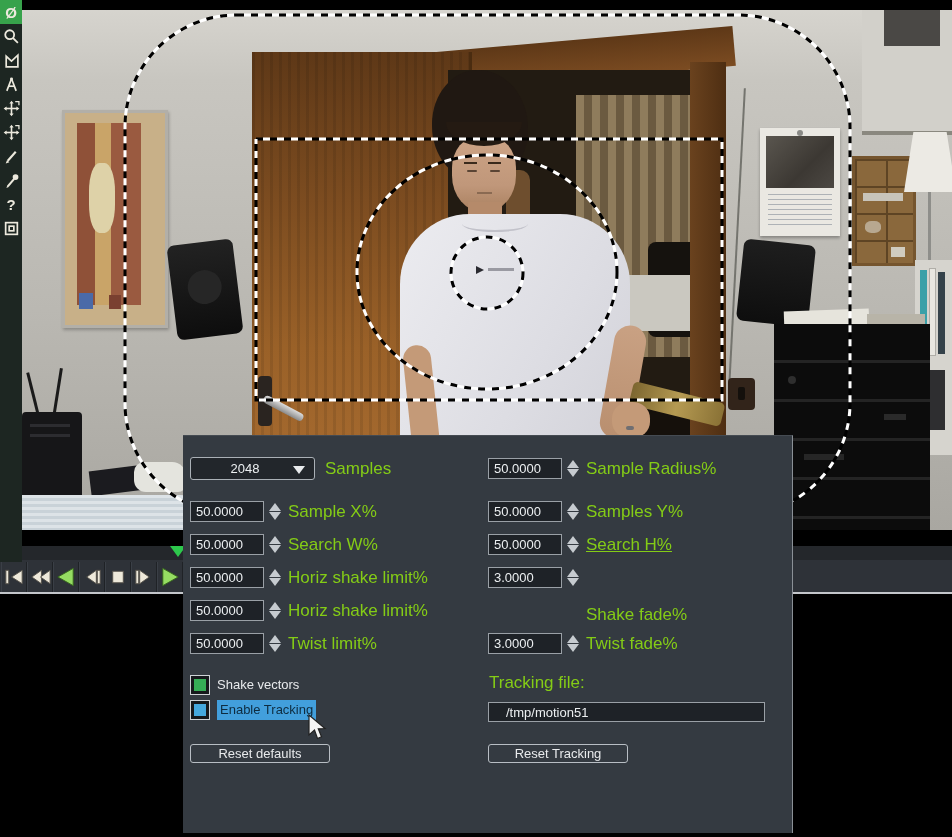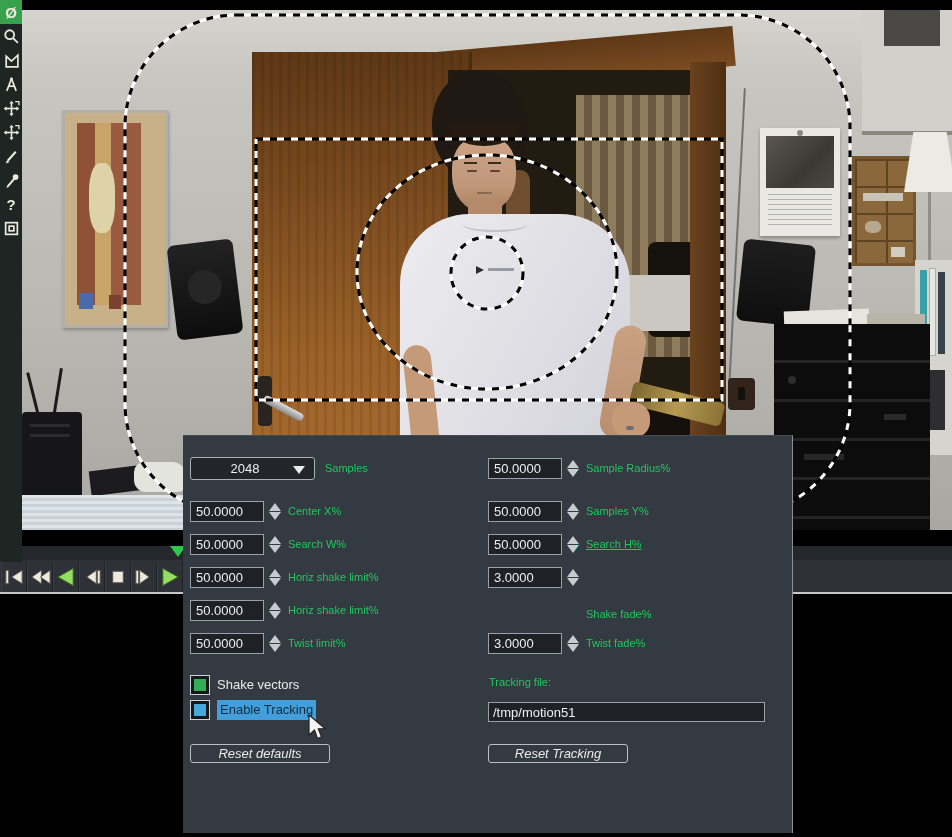--- a/index.html
+++ b/index.html
@@ -36,39 +36,39 @@
          background:#2e3238;border-left:1px solid #3a3f46;border-right:1px solid #1f2226;}
   .cream{fill:#eee9da;stroke:#55514a;stroke-width:1;}
   .green{fill:#95dc62;stroke:#35641c;stroke-width:1;}
 
   
   .panel{left:183px;top:435px;width:610px;height:398px;background:#343a41;z-index:10;
          border-right:1px solid #8a9096;border-top:1px solid #454b52;color:#e8eaec;}
   .panel .abs{position:absolute;}
   .numfield{width:74px;height:21px;background:#1e2227;border:1px solid #9aa0a6;
             color:#eceff1;font-size:13px;line-height:19px;padding-left:5px;}
-  .flabel{color:#22c55e;font-size:11px;line-height:21px;white-space:nowrap;}
+  .flabel{color:#84cc16;font-size:17px;line-height:21px;white-space:nowrap;}
   .spinner{width:15px;height:21px;}
   .spinner .up{position:absolute;left:1px;top:2px;width:0;height:0;
                border-left:6px solid transparent;border-right:6px solid transparent;border-bottom:8px solid #c6cbd0;}
   .spinner .dn{position:absolute;left:1px;bottom:2px;width:0;height:0;
                border-left:6px solid transparent;border-right:6px solid transparent;border-top:8px solid #c6cbd0;}
   .dropdown{width:125px;height:23px;background:#22262b;border:1px solid #aab0b6;border-radius:3px;}
   .dropdown .val{position:absolute;left:0;top:0;width:108px;text-align:center;
                  font-size:13px;line-height:21px;color:#eceff1;}
   .dropdown .caret{position:absolute;right:9px;top:8px;width:0;height:0;
                    border-left:6px solid transparent;border-right:6px solid transparent;border-top:8px solid #e8eaec;}
   .cbox{width:20px;height:20px;background:#16191c;border:1px solid #cdd2d6;}
   .cbox .fill{position:absolute;left:3px;top:3px;width:12px;height:12px;}
   .cblabel{font-size:13px;line-height:20px;}
   .cblabel.hl{background:#429fdc;color:#0e2c40;padding:0 3px;}
   .panelbtn{width:140px;height:19px;background:#343a41;border:1px solid #b8bec4;border-radius:3px;
-            font-size:13px;line-height:17px;text-align:center;color:#e8eaec;font-style:italic;}
+            font-size:13px;line-height:17px;text-align:center;color:#e8eaec;}
   .trackinput{width:277px;height:20px;background:#1e2227;border:1px solid #9aa0a6;color:#eceff1;
-              font-size:13px;padding:0 4px;font-family:"Liberation Sans",sans-serif;outline:none;}
+              font-size:13px;padding:0 17px;font-family:"Liberation Sans",sans-serif;outline:none;}
   .status{font-size:14px;}
 </style>
 </head>
 <body>
 
 <div class="stage">
 
   <div class="abs video">
 
     <div class="abs" style="left:840px;top:0;width:90px;height:125px;background:#d2d0ca;border-bottom:4px solid #8a887f;"></div>
@@ -340,21 +340,21 @@
         <span class="up"></span>
         <span class="dn"></span>
       </div>
     <div class="abs flabel" style="left:403px;top:22px;">Sample Radius%</div>
 
     <div class="abs numfield" style="left:7px;top:65px;">50.0000</div>
     <div class="abs spinner" style="left:85px;top:65px;">
         <span class="up"></span>
         <span class="dn"></span>
       </div>
-    <div class="abs flabel" style="left:105px;top:65px;">Center X%</div>
+    <div class="abs flabel" style="left:105px;top:65px;">Sample X%</div>
 
     <div class="abs numfield" style="left:305px;top:65px;">50.0000</div>
     <div class="abs spinner" style="left:383px;top:65px;">
         <span class="up"></span>
         <span class="dn"></span>
       </div>
     <div class="abs flabel" style="left:403px;top:65px;">Samples Y%</div>
 
     <div class="abs numfield" style="left:7px;top:98px;">50.0000</div>
     <div class="abs spinner" style="left:85px;top:98px;">

